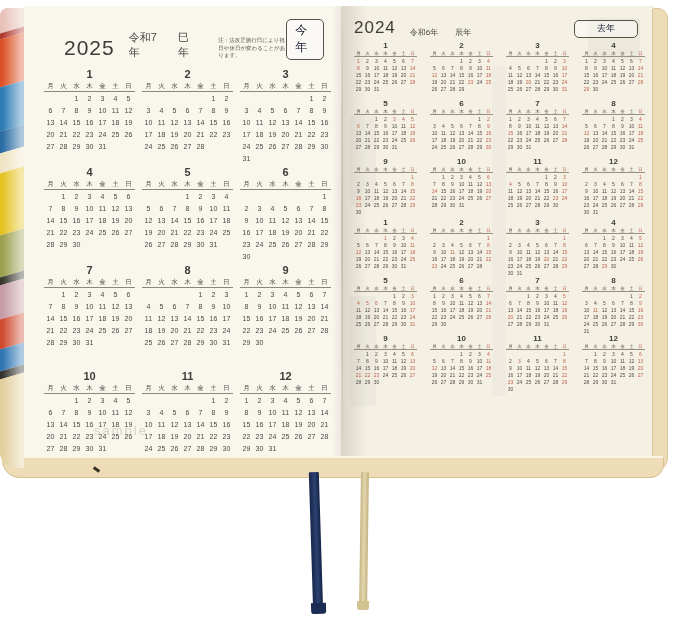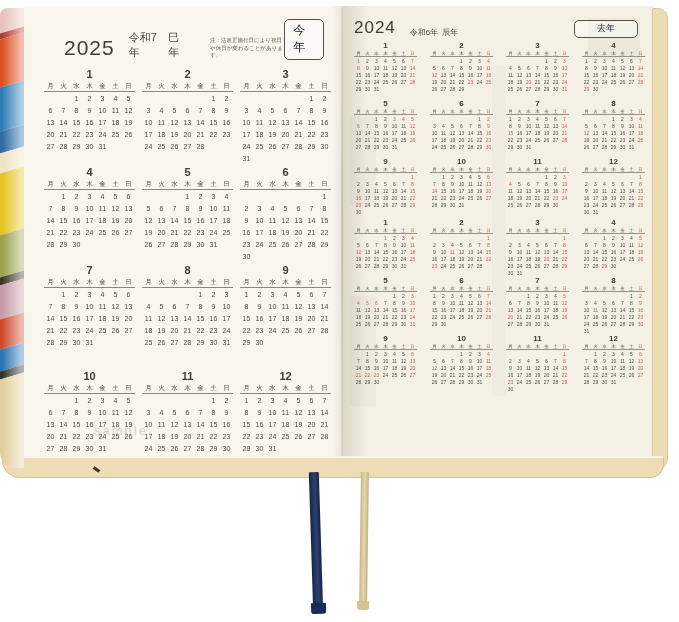--- a/index.html
+++ b/index.html
@@ -39,21 +39,21 @@
       letter-spacing:2px;}
   
   .yhead{display:flex;align-items:flex-end;position:relative;}
   .yhead-l{padding:13px 18px 0 40px;}
   .yhead-s{padding:12px 16px 0 12px;}
   .yhead-s2{padding:18px 16px 0 12px;}
   .ynum{color:#3e3c36;letter-spacing:1px;}
   .yhead-l .ynum{font-size:21px;}
   .yhead-s .ynum,.yhead-s2 .ynum{font-size:17px;}
   .era{color:#46443d;margin-left:14px;}
-  .zodiac{color:#46443d;margin-left:4px;}
+  .zodiac{color:#46443d;margin-left:17px;}
   .yhead-l .era,.yhead-l .zodiac{font-size:11px;}
   .yhead-s .era,.yhead-s .zodiac,.yhead-s2 .era,.yhead-s2 .zodiac{font-size:8px;}
   .note{font-size:5.5px;line-height:1.4;color:#57544c;width:82px;margin-left:22px;}
   .yhead-s2 .note{font-size:5px;width:76px;}
   .badge{margin-left:auto;border:1px solid #55524a;border-radius:5px;color:#0f172a;background:rgba(255,255,255,.4);}
   .yhead-l .badge{font-size:12px;padding:2px 8px 3px;}
   .yhead-s .badge,.yhead-s2 .badge{font-size:9px;padding:1px 22px 2px;}
   
   .months{display:grid;}
   .months-l{grid-template-columns:repeat(3,91px);column-gap:7px;row-gap:2px;padding:8px 0 0 20px;}

